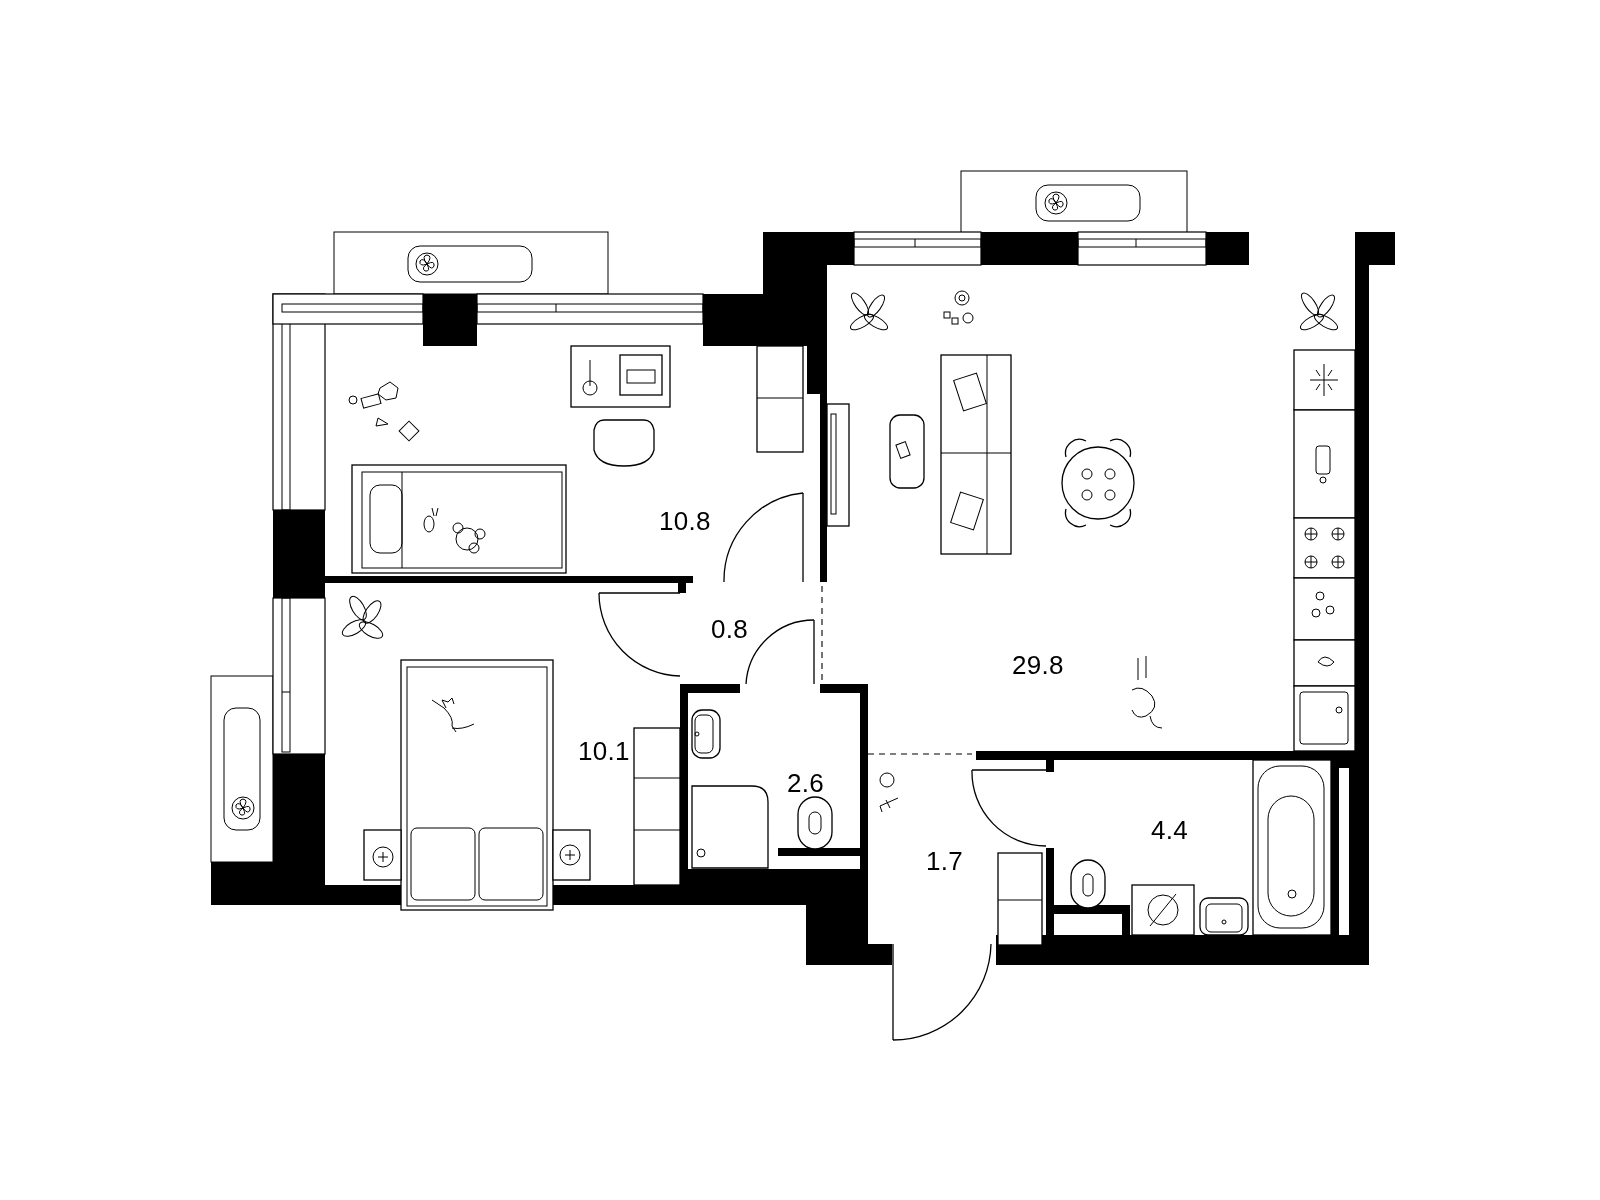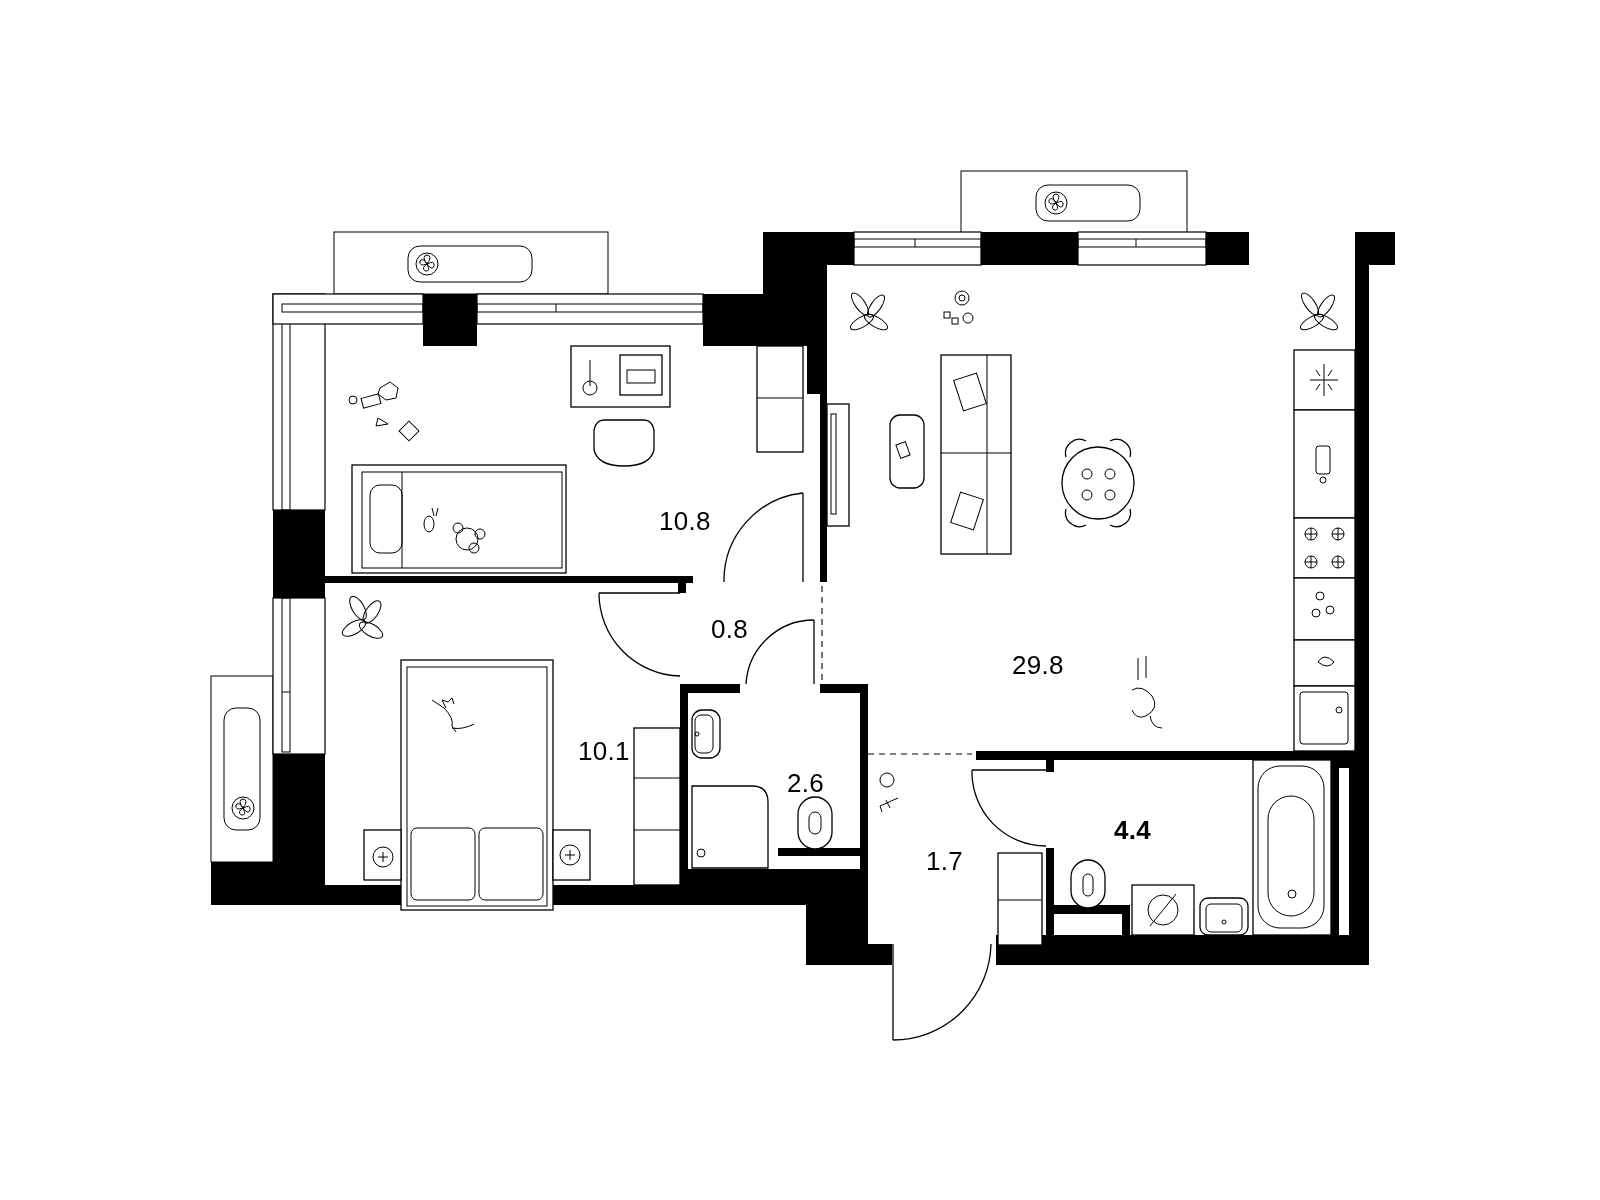--- a/index.html
+++ b/index.html
@@ -333,13 +333,13 @@
     <circle class="thin" cx="1292" cy="894" r="4"></circle>
   </g>
 </svg>
 
 <div class="label" style="left:659px;top:506px;">10.8</div>
 <div class="label" style="left:711px;top:614px;">0.8</div>
 <div class="label" style="left:578px;top:736px;">10.1</div>
 <div class="label" style="left:787px;top:736px;margin-top:32px;">2.6</div>
 <div class="label" style="left:1012px;top:650px;">29.8</div>
 <div class="label" style="left:926px;top:846px;">1.7</div>
-<div class="label" style="left:1114px;top:815px;font-weight:bold;">4.4</div>
+<div class="label" style="left:1151px;top:815px;">4.4</div>
 
 </body></html>

